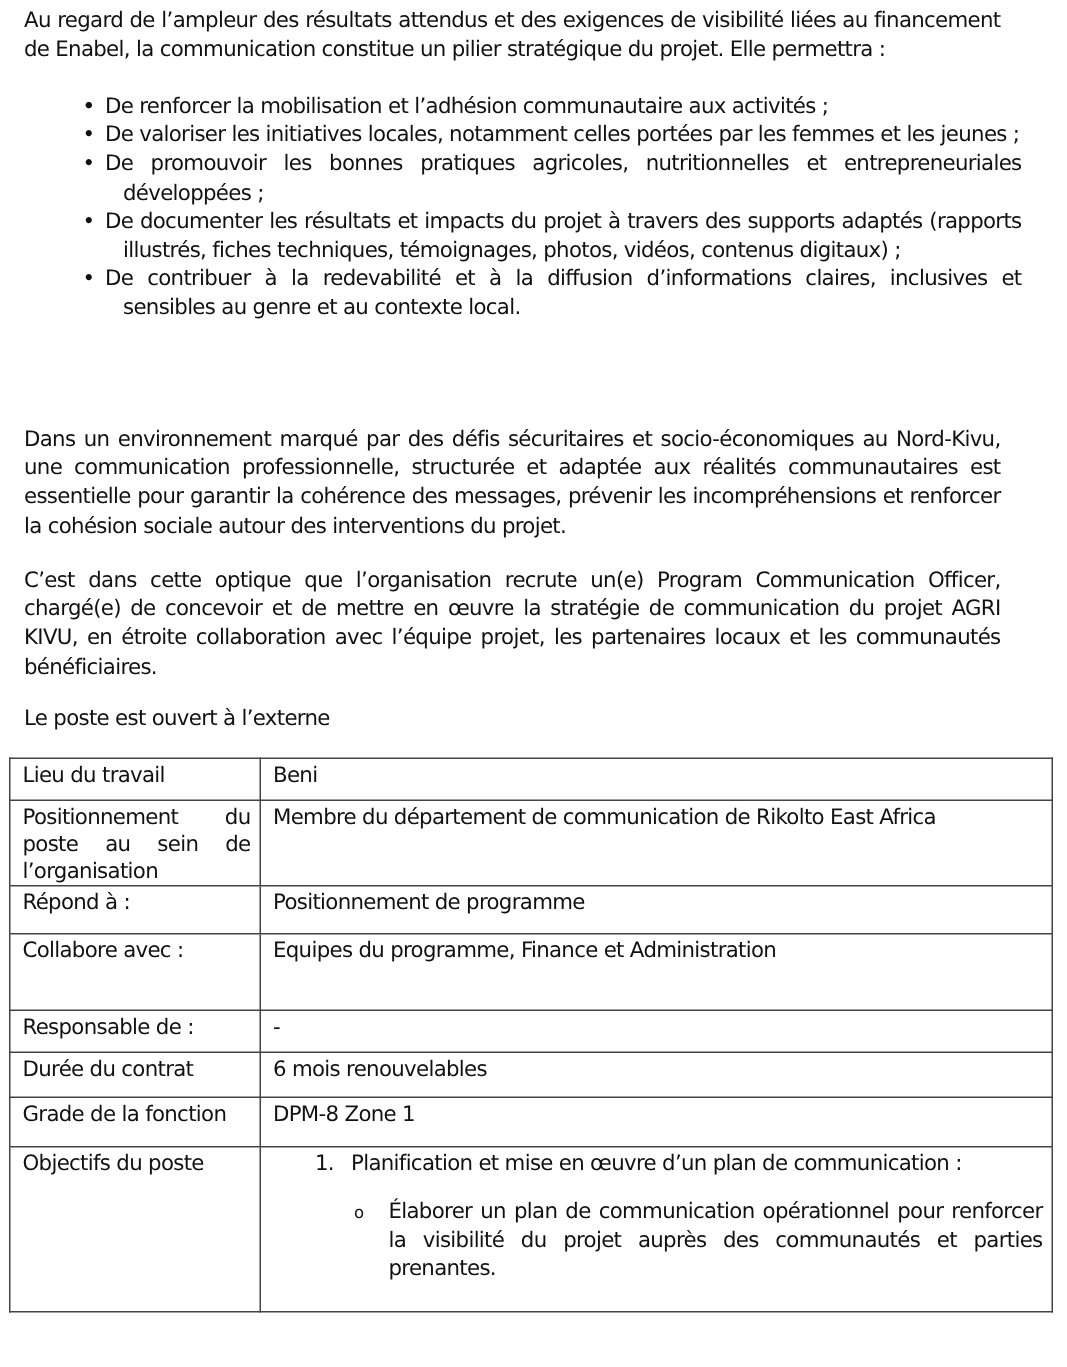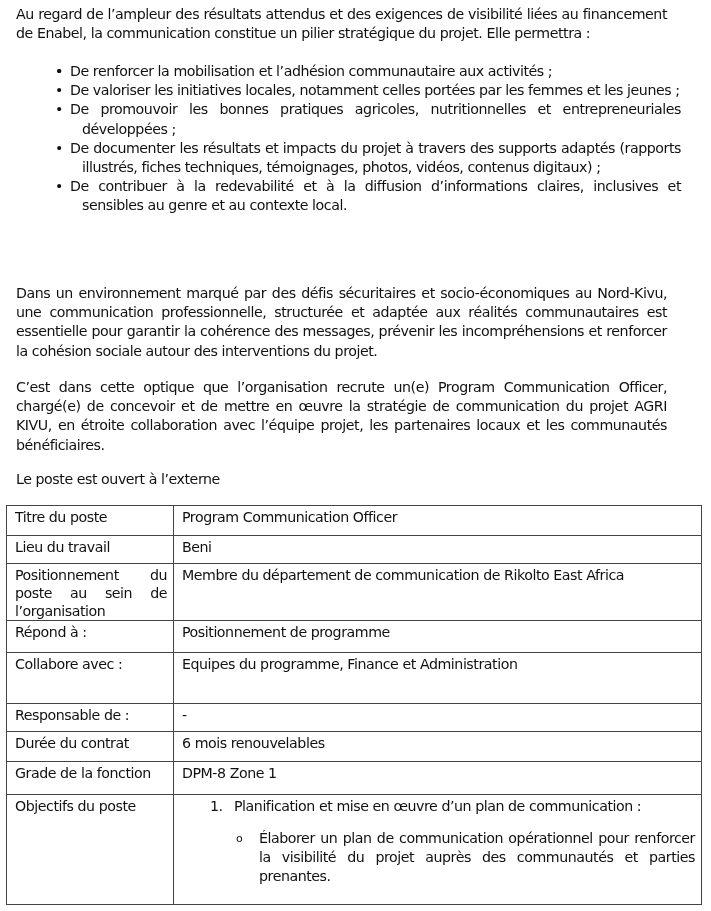--- a/index.html
+++ b/index.html
@@ -62,24 +62,20 @@
   </ul>
 
   <p class="para" style="top:284px;">Dans un environnement marqué par des défis sécuritaires et socio-économiques au Nord-Kivu, une communication professionnelle, structurée et adaptée aux réalités communautaires est essentielle pour garantir la cohérence des messages, prévenir les incompréhensions et renforcer la cohésion sociale autour des interventions du projet.</p>
 
   <p class="para" style="top:378px;">C’est dans cette optique que l’organisation recrute un(e) Program Communication Officer, chargé(e) de concevoir et de mettre en œuvre la stratégie de communication du projet AGRI KIVU, en étroite collaboration avec l’équipe projet, les partenaires locaux et les communautés bénéficiaires.</p>
 
   <p class="para" style="top:470px;">Le poste est ouvert à l’externe</p>
 
   <table class="jobtable">
     <tbody>
-        <tr style="height:30px;">
-      <td class="lab">Titre du poste</td>
-      <td>Program Communication Officer</td>
-    </tr>
     <tr style="height:28px;">
       <td class="lab">Lieu du travail</td>
       <td>Beni</td>
     </tr>
     <tr style="height:55px;">
       <td class="lab just">Positionnement du poste au sein de l’organisation</td>
       <td>Membre du département de communication de Rikolto East Africa</td>
     </tr>
     <tr style="height:32px;">
       <td class="lab">Répond à :</td>

